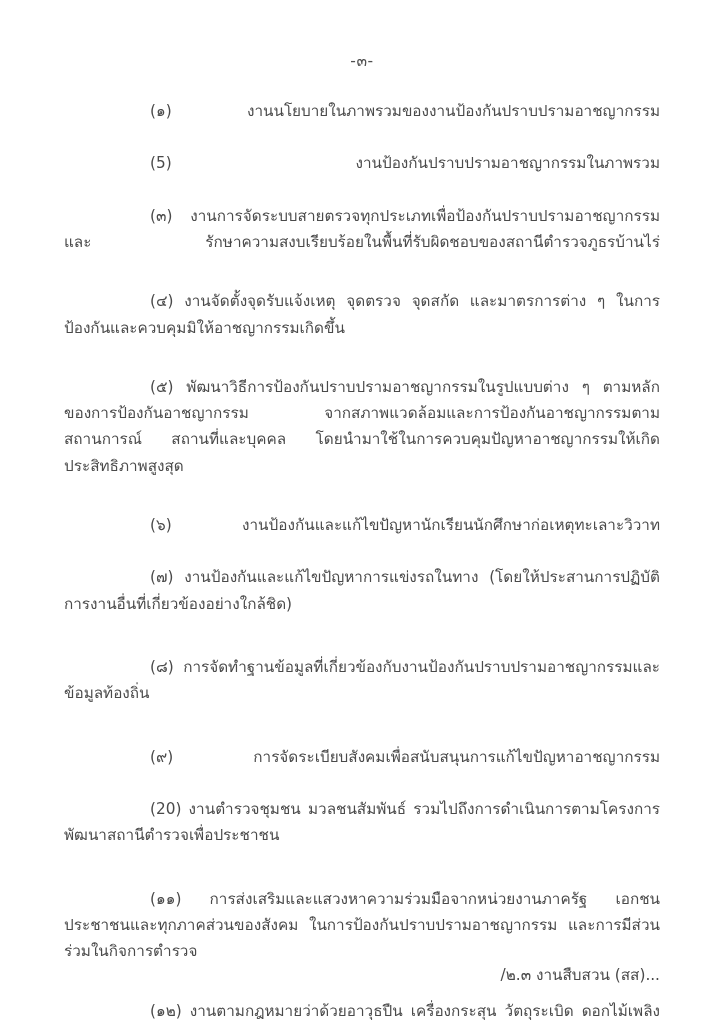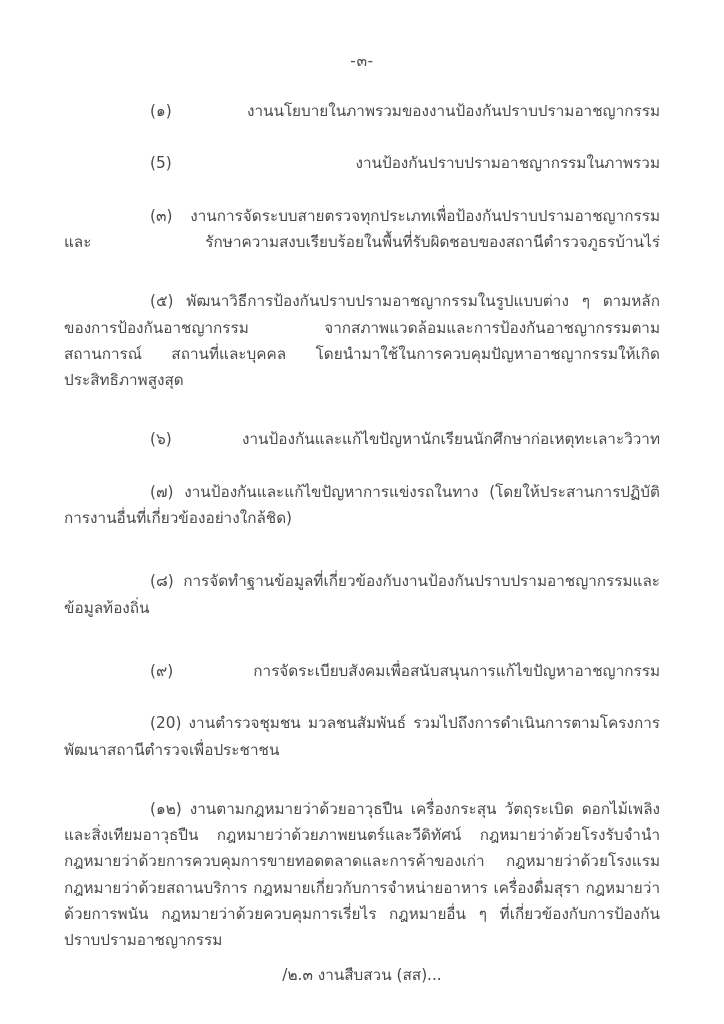--- a/index.html
+++ b/index.html
@@ -60,42 +60,44 @@
   
   .gap-sm { margin-top: 7px; }
   .gap-md { margin-top: 11px; }
 
   
   .catchword {
     position: absolute;
     left: 64px;
     width: 596px;
     top: 962px;
-    text-align: center;
+    text-align: right;
     font-size: 15.3px;
     color: #4a4a4a;
   }
 </style>
 </head>
 <body>
 
 <div class="page">
 
   <div class="page-number">-๓-</div>
 
   <div class="body-block">
 
     <p class="para">(๑) งานนโยบายในภาพรวมของงานป้องกันปราบปรามอาชญากรรม</p>
     <p class="para">(5) งานป้องกันปราบปรามอาชญากรรมในภาพรวม</p>
     <p class="para">(๓) งานการจัดระบบสายตรวจทุกประเภทเพื่อป้องกันปราบปรามอาชญากรรมและ รักษาความสงบเรียบร้อยในพื้นที่รับผิดชอบของสถานีตำรวจภูธรบ้านไร่</p>
+    <p class="para gap-sm">(๔) งานจัดตั้งจุดรับแจ้งเหตุ จุดตรวจ จุดสกัด และมาตรการต่าง ๆ ในการป้องกันและควบคุมมิให้อาชญากรรมเกิดขึ้น</p>
     <p class="para gap-sm">(๕) พัฒนาวิธีการป้องกันปราบปรามอาชญากรรมในรูปแบบต่าง ๆ ตามหลักของการป้องกันอาชญากรรม จากสภาพแวดล้อมและการป้องกันอาชญากรรมตามสถานการณ์ สถานที่และบุคคล โดยนำมาใช้ในการควบคุมปัญหาอาชญากรรมให้เกิดประสิทธิภาพสูงสุด</p>
     <p class="para gap-sm">(๖) งานป้องกันและแก้ไขปัญหานักเรียนนักศึกษาก่อเหตุทะเลาะวิวาท</p>
     <p class="para">(๗) งานป้องกันและแก้ไขปัญหาการแข่งรถในทาง (โดยให้ประสานการปฏิบัติการงานอื่นที่เกี่ยวข้องอย่างใกล้ชิด)</p>
     <p class="para gap-md">(๘) การจัดทำฐานข้อมูลที่เกี่ยวข้องกับงานป้องกันปราบปรามอาชญากรรมและข้อมูลท้องถิ่น</p>
     <p class="para gap-md">(๙) การจัดระเบียบสังคมเพื่อสนับสนุนการแก้ไขปัญหาอาชญากรรม</p>
     <p class="para">(20) งานตำรวจชุมชน มวลชนสัมพันธ์ รวมไปถึงการดำเนินการตามโครงการพัฒนาสถานีตำรวจเพื่อประชาชน</p>
+    <p class="para gap-md">(๑๑) การส่งเสริมและแสวงหาความร่วมมือจากหน่วยงานภาครัฐ เอกชน ประชาชนและทุกภาคส่วนของสังคม ในการป้องกันปราบปรามอาชญากรรม และการมีส่วนร่วมในกิจการตำรวจ</p>
     <p class="para gap-sm">(๑๒) งานตามกฎหมายว่าด้วยอาวุธปืน เครื่องกระสุน วัตถุระเบิด ดอกไม้เพลิง และสิ่งเทียมอาวุธปืน กฎหมายว่าด้วยภาพยนตร์และวีดิทัศน์ กฎหมายว่าด้วยโรงรับจำนำ กฎหมายว่าด้วยการควบคุมการขายทอดตลาดและการค้าของเก่า กฎหมายว่าด้วยโรงแรม กฎหมายว่าด้วยสถานบริการ กฎหมายเกี่ยวกับการจำหน่ายอาหาร เครื่องดื่มสุรา กฎหมายว่าด้วยการพนัน กฎหมายว่าด้วยควบคุมการเรี่ยไร  กฎหมายอื่น ๆ ที่เกี่ยวข้องกับการป้องกันปราบปรามอาชญากรรม</p>
 
   </div>
 
   <div class="catchword">/๒.๓ งานสืบสวน (สส)...</div>
 
 </div>
 
 </body></html>

